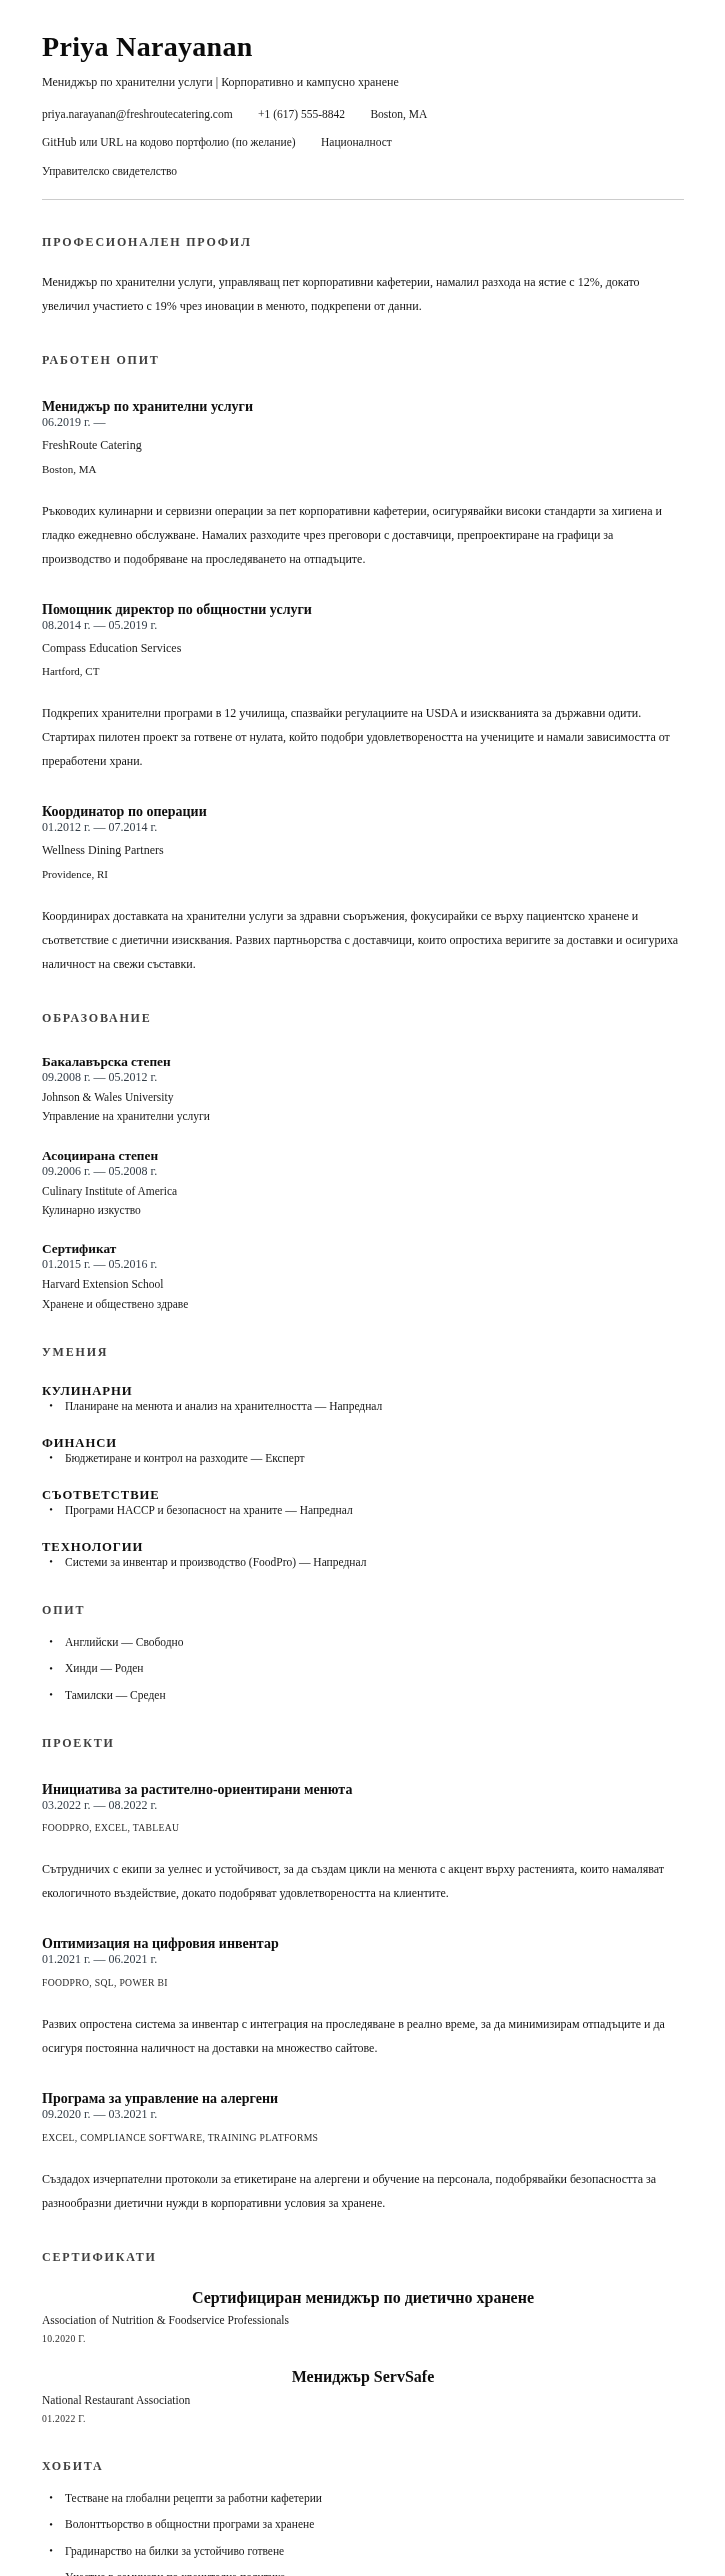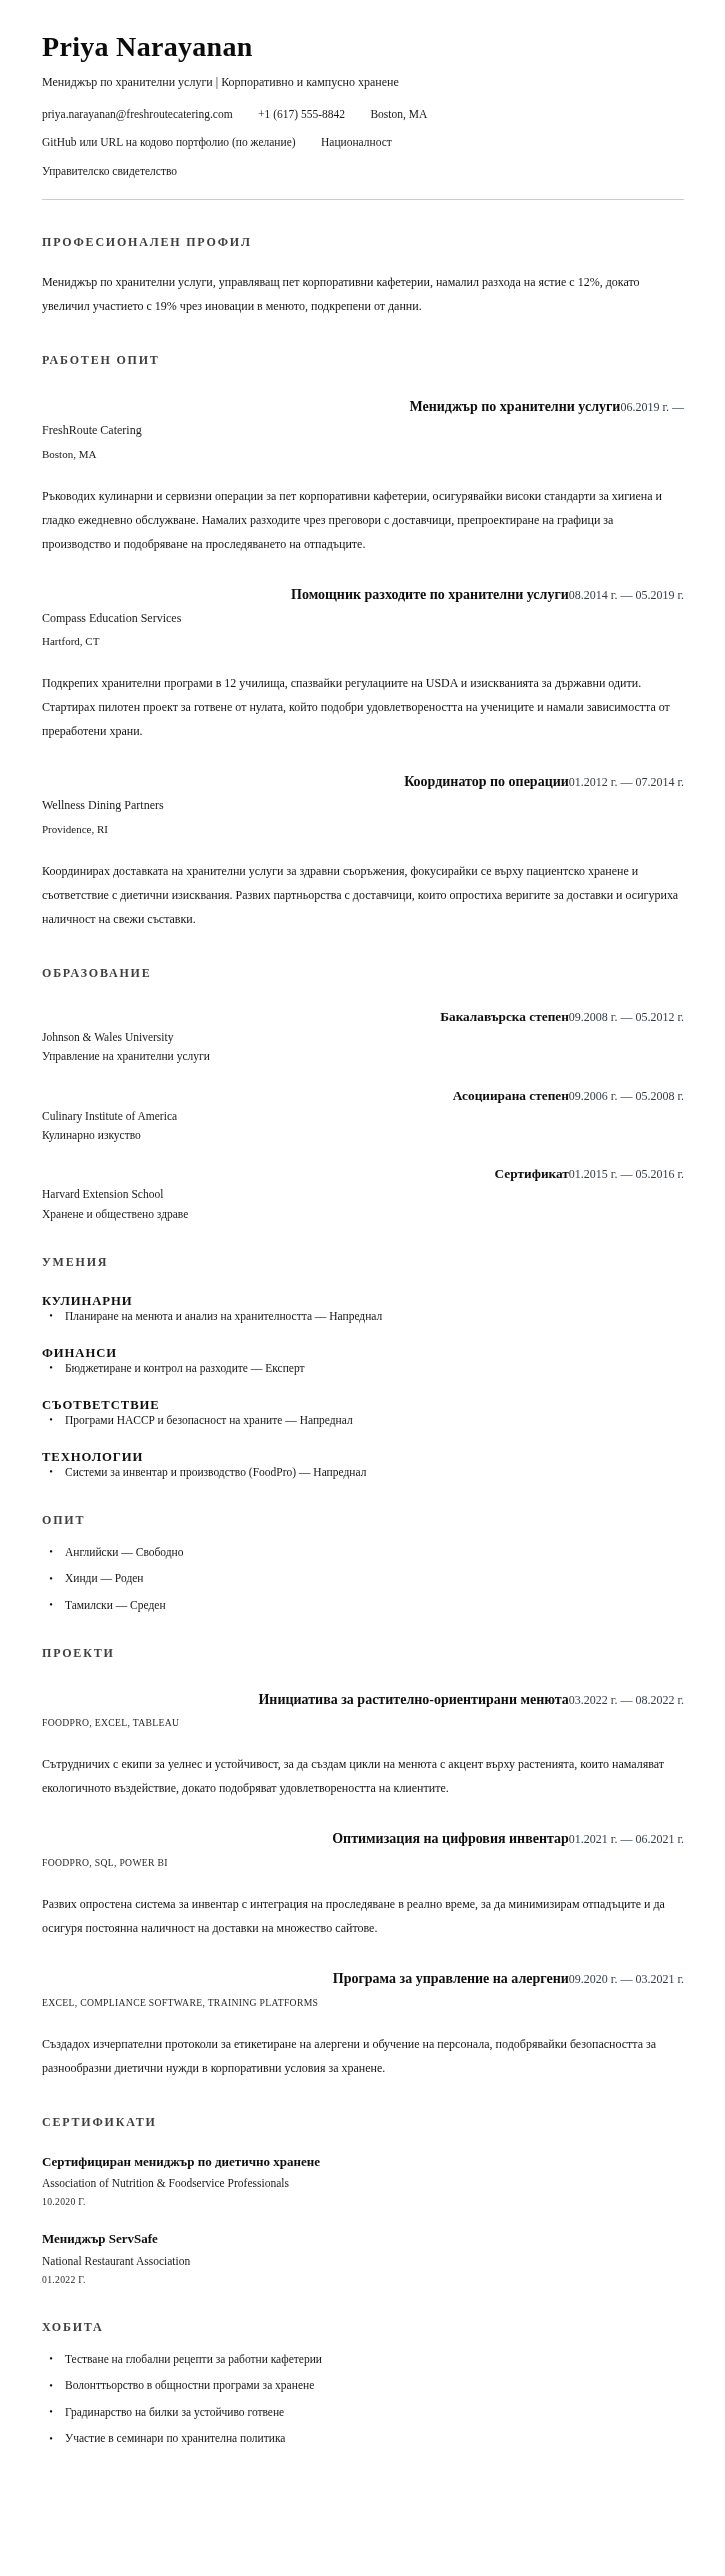--- a/index.html
+++ b/index.html
@@ -63,20 +63,21 @@
   }
 
   
   .entry {
     margin-top: 31px;
   }
   .entry-head {
     display: flex;
     justify-content: flex-end;
     align-items: baseline;
+    flex-direction: column;
   }
   .entry-title {
     font-size: 14px;
     font-weight: 700;
     color: #0e0e0e;
   }
   .entry-date {
     font-size: 12px;
     color: #333d47;
     white-space: nowrap;
@@ -132,23 +133,24 @@
     top: 0.6px;
     font-size: 10.3px;
     color: #111;
   }
 
   
   .cert {
     margin-top: 24px;
   }
   .cert-name {
-    font-size: 13px;
+    font-size: 16px;
     font-weight: 700;
     color: #0e0e0e;
+    text-align: center;
   }
   .cert-issuer {
     font-size: 11.5px;
     color: #1a1a1a;
     margin-top: 7.3px;
   }
   .cert-date {
     font-size: 9.7px;
     color: #2a2a2a;
     margin-top: 7.3px;
@@ -193,21 +195,21 @@
         <span class="entry-title">Мениджър по хранителни услуги</span>
         <span class="entry-date">06.2019 г. —</span>
       </div>
       <div class="entry-sub">FreshRoute Catering</div>
       <div class="entry-sub2">Boston, MA</div>
       <p class="entry-desc">Ръководих кулинарни и сервизни операции за пет корпоративни кафетерии, осигурявайки високи стандарти за хигиена и гладко ежедневно обслужване. Намалих разходите чрез преговори с доставчици, препроектиране на графици за производство и подобряване на проследяването на отпадъците.</p>
     </div>
 
     <div class="entry">
       <div class="entry-head">
-        <span class="entry-title">Помощник разходите по хранителни услуги</span>
+        <span class="entry-title">Помощник директор по общностни услуги</span>
         <span class="entry-date">08.2014 г. — 05.2019 г.</span>
       </div>
       <div class="entry-sub">Compass Education Services</div>
       <div class="entry-sub2">Hartford, CT</div>
       <p class="entry-desc">Подкрепих хранителни програми в 12 училища, спазвайки регулациите на USDA и изискванията за държавни одити. Стартирах пилотен проект за готвене от нулата, който подобри удовлетвореността на учениците и намали зависимостта от преработени храни.</p>
     </div>
 
     <div class="entry">
       <div class="entry-head">
         <span class="entry-title">Координатор по операции</span>

